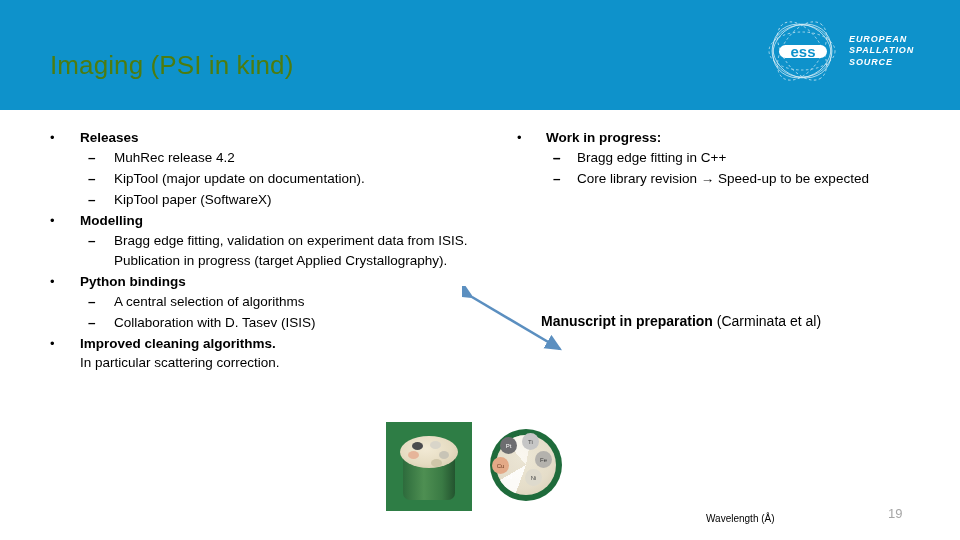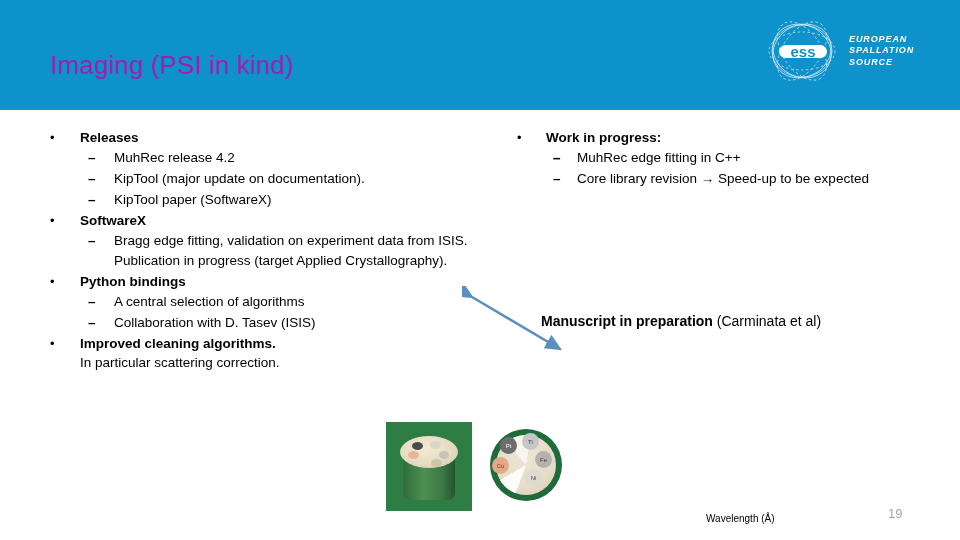--- a/index.html
+++ b/index.html
@@ -23,21 +23,21 @@
     width: 960px;
     height: 110px;
     background: #0e92cb;
   }
   #slide-title {
     position: absolute;
     left: 50px;
     top: 50px;
     font-size: 26px;
     font-weight: 400;
-    color: #a21caf;
+    color: #4d7c0f;
     letter-spacing: 0.1px;
     white-space: nowrap;
   }
 
   
   #ess-logo {
     position: absolute;
     right: 22px;
     top: 20px;
     width: 175px;
@@ -270,21 +270,21 @@
     <span class="dash">–</span>
     <span>KipTool (major update on documentation).</span>
   </div>
   <div class="lvl2">
     <span class="dash">–</span>
     <span>KipTool paper (SoftwareX)</span>
   </div>
 
   <div class="lvl1">
     <span class="dot">•</span>
-    <span>SoftwareX</span>
+    <span>Modelling</span>
   </div>
   <div class="lvl2">
     <span class="dash">–</span>
     <span>Bragg edge fitting, validation on experiment data from ISIS. Publication in progress (target Applied Crystallography).</span>
   </div>
 
   <div class="lvl1">
     <span class="dot">•</span>
     <span>Python bindings</span>
   </div>
@@ -309,21 +309,21 @@
 
   <div class="lvl1">
     <span class="dot">•</span>
     <span>Work in progress:</span>
   </div>
   <div class="lvl2">
     <span class="dash">–</span>
   </div>
   <div class="lvl2">
     <span class="dash">–</span>
-    <span>MuhRec edge fitting in C++</span>
+    <span>Bragg edge fitting in C++</span>
   </div>
   <div class="lvl2">
     <span class="dash">–</span>
     <span>Core library revision → Speed-up to be expected</span>
   </div>
 
 </div>
 
 <svg id="arrow-annotation" viewBox="0 0 120 80">
   <defs>

